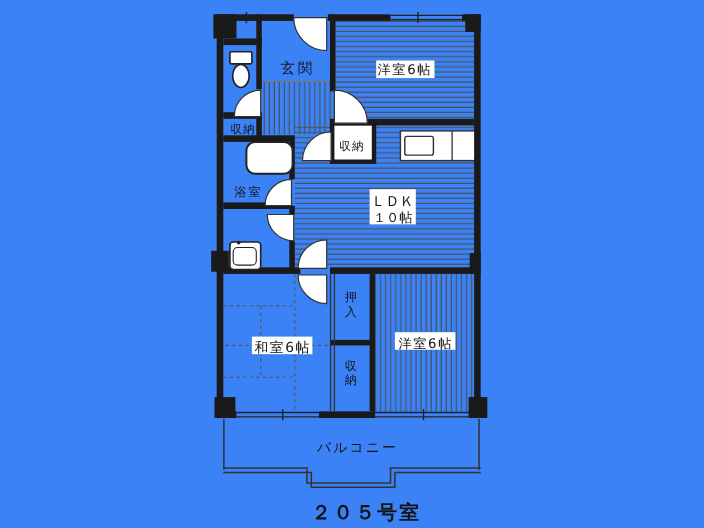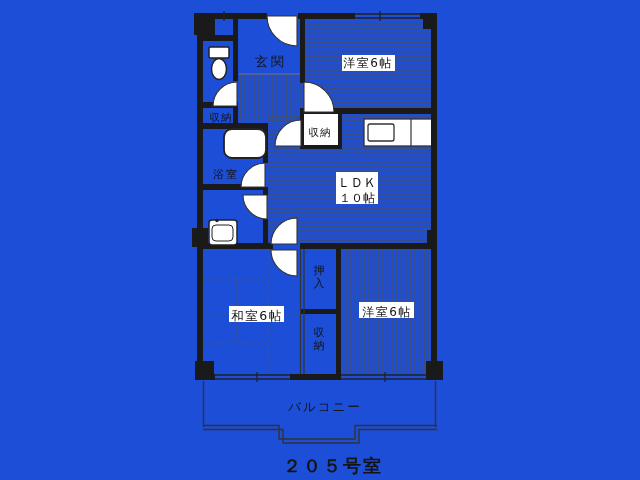--- a/index.html
+++ b/index.html
@@ -1,16 +1,16 @@
 <!DOCTYPE html>
 <html><head>
 <meta charset="utf-8">
 <style>
   html,body{margin:0;padding:0;background:#ffffff;}
-  #stage{position:relative;width:640px;height:480px;background:#1d4ed8;overflow:hidden;
+  #stage{position:relative;width:640px;height:480px;background:#3b82f6;overflow:hidden;
          font-family:"DejaVu Sans","Liberation Sans",sans-serif;}
   svg{position:absolute;left:0;top:0;}
   text{fill:#141414;}
 </style>
 </head>
 <body>
 
 <div id="stage">
 <svg width="640" height="480" viewBox="0 0 640 480">
   <defs>

